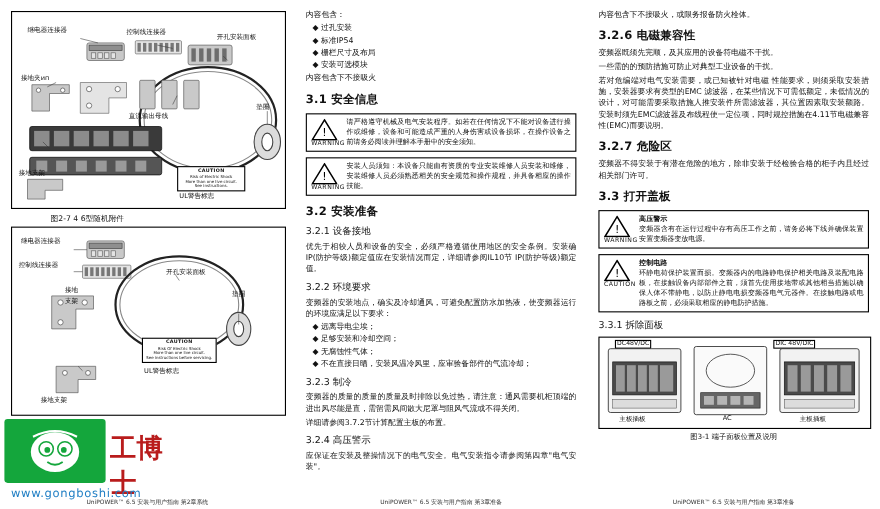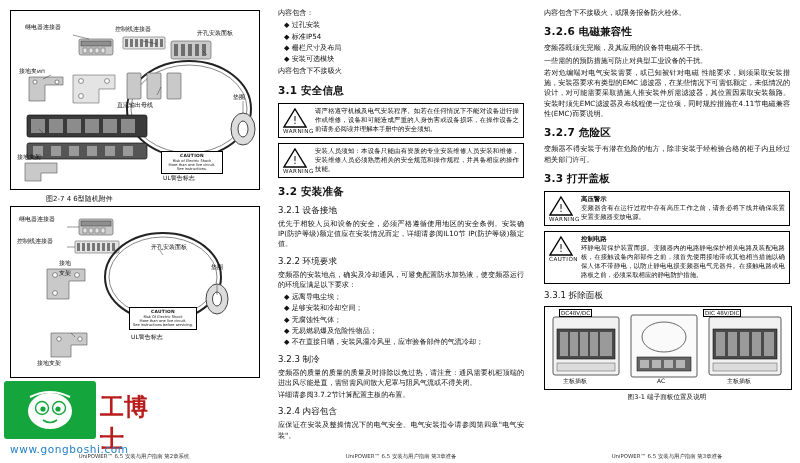--- a/index.html
+++ b/index.html
@@ -289,28 +289,27 @@
       <div class="h1">3.2 安装准备</div>
 
       <div class="h2">3.2.1 设备接地</div>
       <div class="p">优先于相较人员和设备的安全，必须严格遵循使用地区的安全条例。安装确IP(防护等级)额定值应在安装情况而定，详细请参阅IL10节 IP(防护等级)额定值。</div>
 
       <div class="h2">3.2.2 环境要求</div>
       <div class="p">变频器的安装地点，确实及冷却通风，可避免配置防水加热液，使变频器运行的环境应满足以下要求：</div>
       <div class="bullet">◆ 远离导电尘埃；</div>
       <div class="bullet">◆ 足够安装和冷却空间；</div>
       <div class="bullet">◆ 无腐蚀性气体；</div>
-      <div class="bullet">◆ 无易燃易爆及危险性物品；</div>
       <div class="bullet">◆ 不在直接日晒，安装风温冷风里，应审验备部件的气流冷却；</div>
 
       <div class="h2">3.2.3 制冷</div>
       <div class="p">变频器的质量的质量的质量及时排除以免过热，请注意：通风需要机柜顶端的进出风尽能是直，需留需风间散大尼罩与阻风气流或不得关闭。</div>
       <div class="p">详细请参阅3.7.2节计算配置主板的布置。</div>
 
-      <div class="h2">3.2.4 内容包含</div>
+      <div class="h2">3.2.4 高压警示</div>
       <div class="p">应保证在安装及整操情况下的电气安全。电气安装指令请参阅第四章"电气安装"。</div>
     </div>
     <div class="footer">UniPOWER™ 6.5 安装与用户指南   第3章准备</div>
   </div>
 
   <div class="col col-right">
     <div class="inner">
       <div class="p">内容包含下不接吸火，或限务报备防火栓体。</div>
 
       <div class="h1">3.2.6 电磁兼容性</div>

